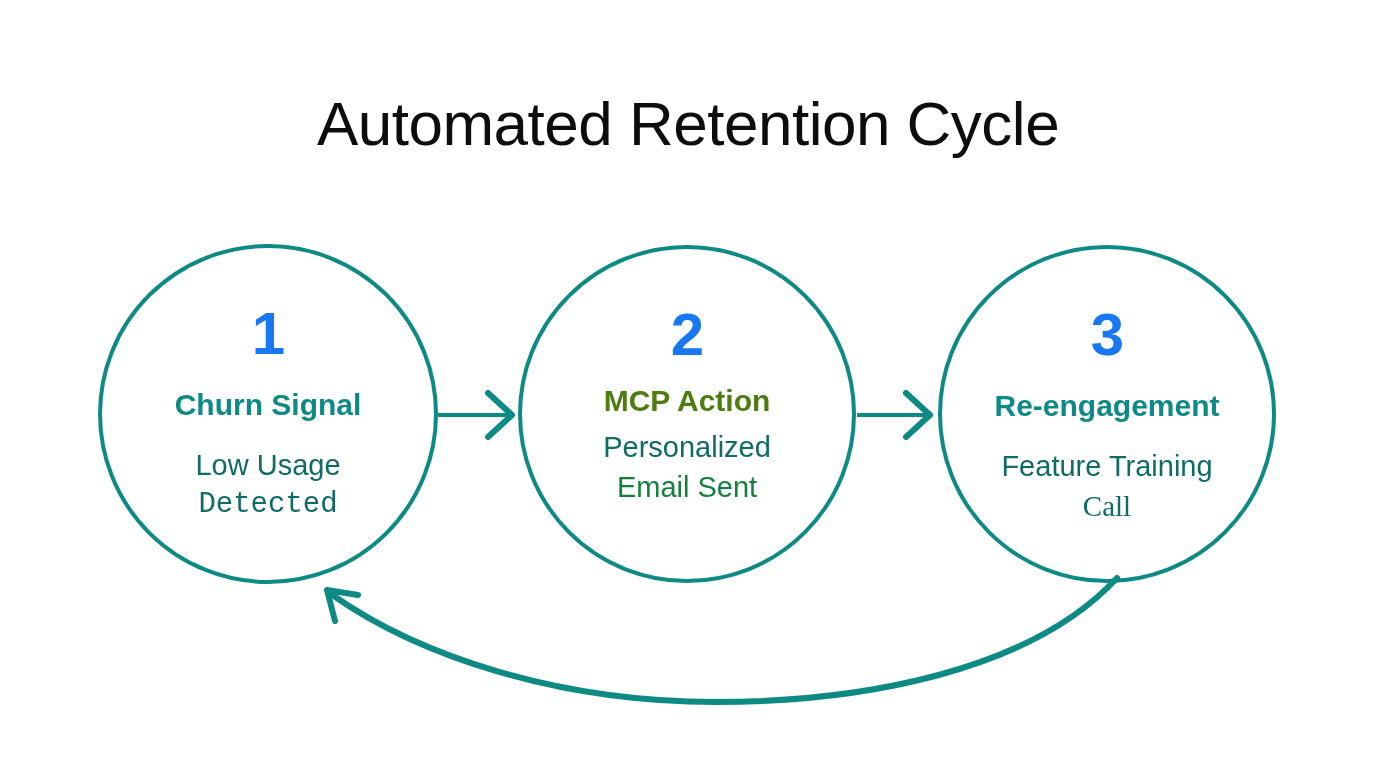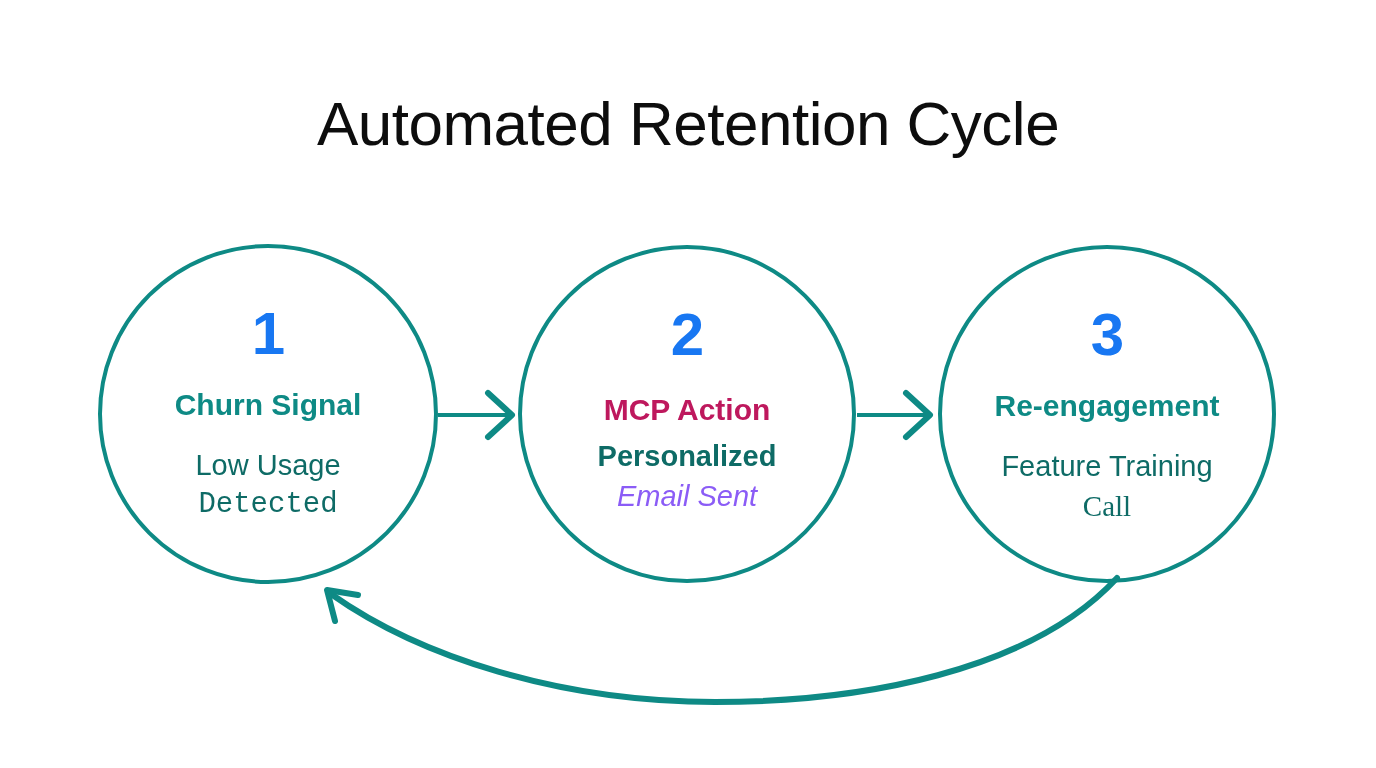--- a/index.html
+++ b/index.html
@@ -102,23 +102,23 @@
 
   <div class="node" style="left:100px; top:234px; width:336px; height:336px; padding-top:58px;">
     <div class="node-number" style="color:#1877f2;">1</div>
     <div class="node-title" style="color:#0e8a85; margin-top:24px;">Churn Signal</div>
     <div class="node-desc" style="color:#0e6b66; margin-top:24px;">Low Usage</div>
     <div class="node-desc" style="color:#0e6b66;font-family:Liberation Mono, monospace;">Detected</div>
   </div>
 
   <div class="node" style="left:520px; top:235px; width:334px; height:334px; padding-top:58px;">
     <div class="node-number" style="color:#1877f2;">2</div>
-    <div class="node-title" style="color:#be185d; margin-top:28px;">MCP Action</div>
-    <div class="node-desc" style="color:#0e6b66; margin-top:10px;font-weight:bold;">Personalized</div>
-    <div class="node-desc" style="color:#8b5cf6;font-style:italic;">Email Sent</div>
+    <div class="node-title" style="color:#4d7c0f; margin-top:19px;">MCP Action</div>
+    <div class="node-desc" style="color:#0e6b66; margin-top:10px;">Personalized</div>
+    <div class="node-desc" style="color:#15803d;">Email Sent</div>
   </div>
 
   <div class="node" style="left:940px; top:235px; width:334px; height:334px; padding-top:58px;">
     <div class="node-number" style="color:#1877f2;">3</div>
     <div class="node-title" style="color:#0e8a85; margin-top:24px;">Re-engagement</div>
     <div class="node-desc" style="color:#0e6b66; margin-top:24px; max-width:300px;">Feature Training</div>
     <div class="node-desc" style="color:#0e6b66;font-family:Liberation Serif, serif;">Call</div>
   </div>
 
 </div>

